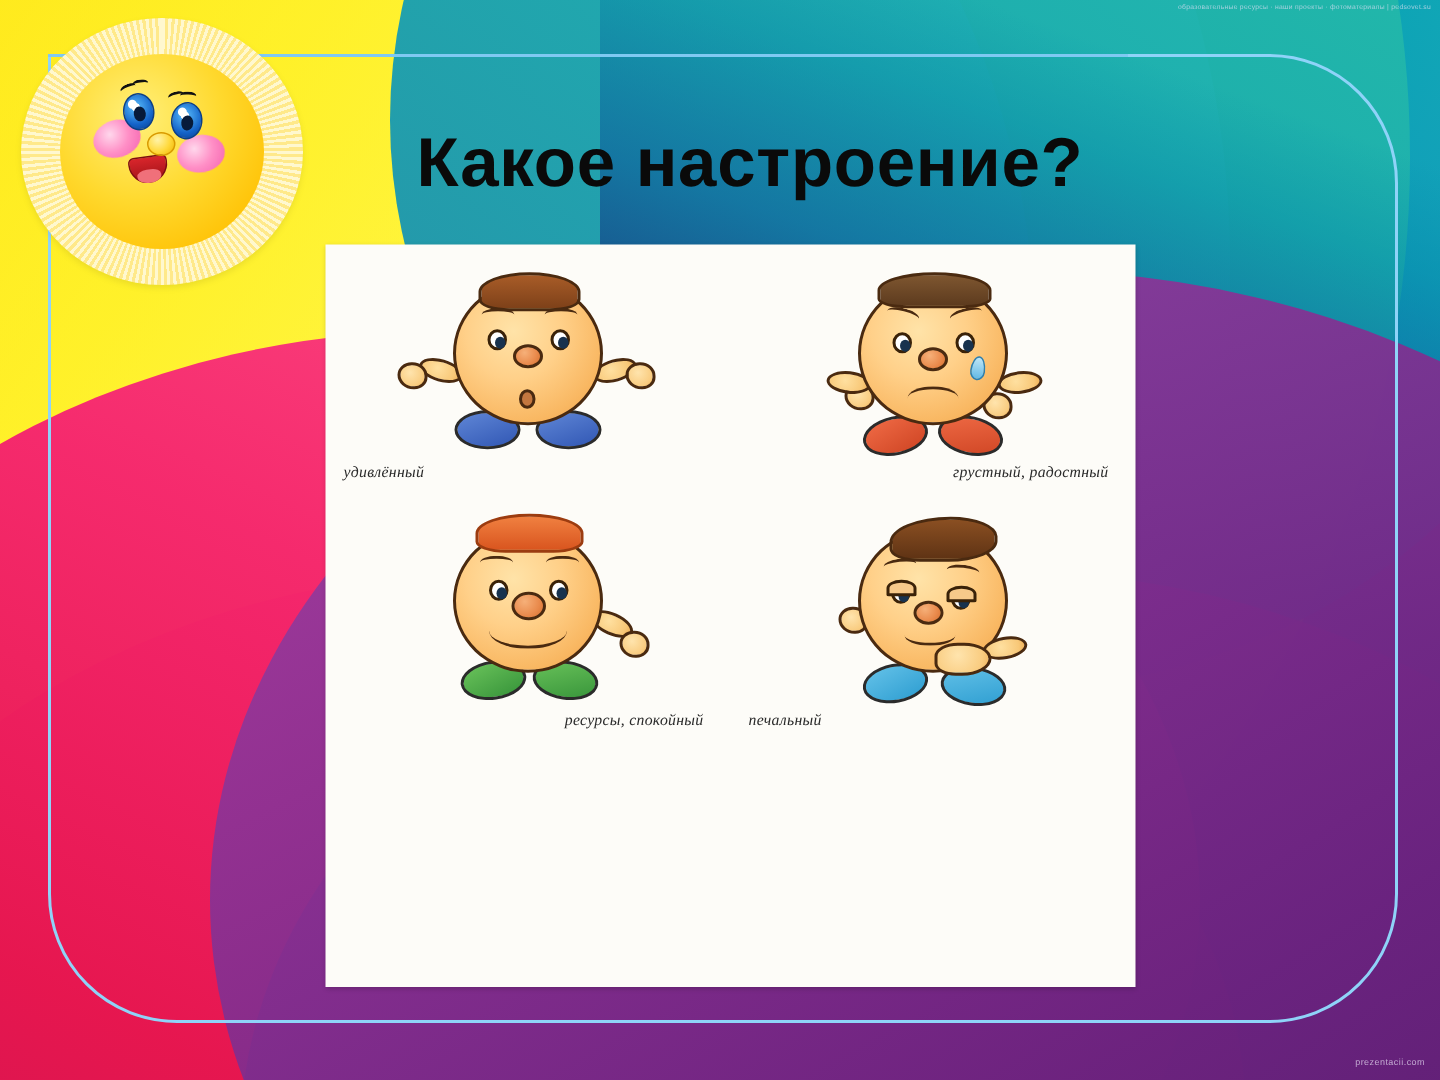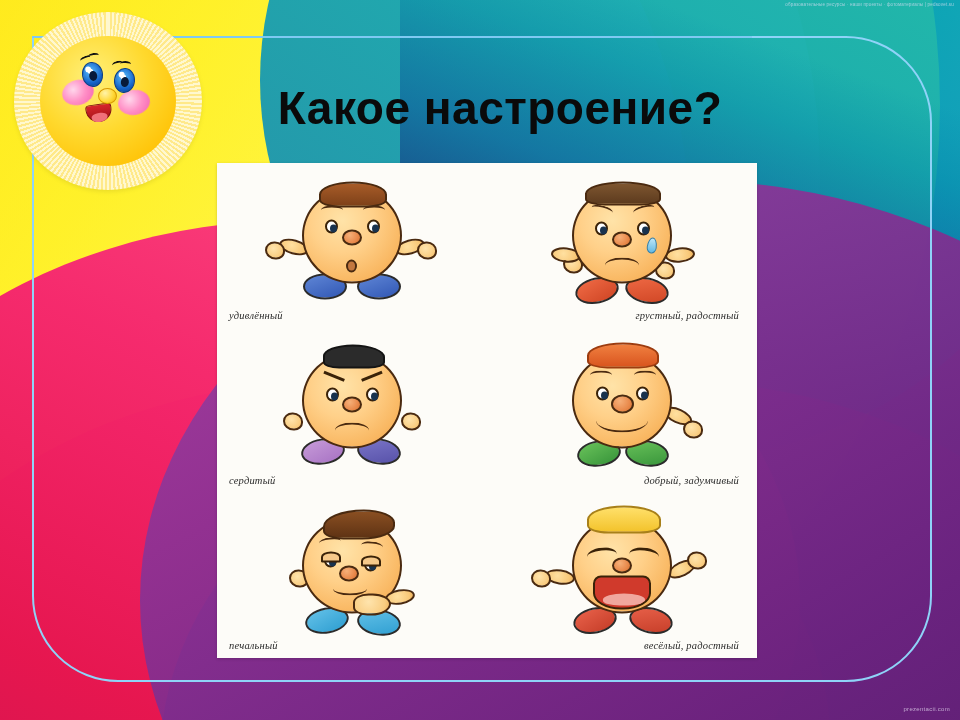--- a/index.html
+++ b/index.html
@@ -402,43 +402,20 @@
             <div class="hand" style="left:118px;top:80px;"></div>
             <div class="arm" style="left:14px;top:66px;transform:rotate(6deg);"></div>
             <div class="arm" style="left:128px;top:66px;transform:rotate(-6deg);"></div>
             <div class="shoe red" style="left:38px;top:96px;transform:rotate(-12deg);"></div>
             <div class="shoe red" style="left:88px;top:96px;transform:rotate(12deg);"></div>
           </div>
         </div>
         <div class="cap">грустный, радостный</div>
       </div>
 
-      <div class="cell">
-        <div class="fig">
-          <div class="char">
-            <div class="hair" style="left:56px;top:-2px;width:62px;height:24px;background:#2b2b2b;border:2px solid #141414;border-radius:48% 52% 26% 26%;"></div>
-            <div class="head"></div>
-            <div class="brow" style="left:55px;top:28px;border-top:3.4px solid #3a2208;border-radius:0;transform:rotate(22deg);"></div>
-            <div class="brow" style="left:95px;top:28px;border-top:3.4px solid #3a2208;border-radius:0;transform:rotate(-22deg);"></div>
-            <div class="eyeS" style="left:59px;top:41px;">
-                <i></i>
-              </div>
-            <div class="eyeS" style="left:99px;top:41px;">
-                <i></i>
-              </div>
-            <div class="noseS" style="left:75px;top:50px;"></div>
-            <div class="mouthFrown" style="left:68px;top:76px;"></div>
-            <div class="hand" style="left:16px;top:66px;"></div>
-            <div class="hand" style="left:134px;top:66px;"></div>
-            <div class="shoe purpA" style="left:34px;top:92px;transform:rotate(-8deg);"></div>
-            <div class="shoe purpB" style="left:90px;top:92px;transform:rotate(8deg);"></div>
-          </div>
-        </div>
-        <div class="cap">сердитый</div>
-      </div>
 
       <div class="cell right">
         <div class="fig">
           <div class="char">
             <div class="hair" style="left:50px;top:-4px;width:72px;height:26px;background:linear-gradient(180deg,#f08040,#d9551f);border:2.2px solid #9c3c10;border-radius:50% 50% 28% 28%;"></div>
             <div class="head"></div>
             <div class="brow" style="left:53px;top:24px;"></div>
             <div class="brow" style="left:97px;top:24px;"></div>
             <div class="eyeS" style="left:59px;top:40px;">
                 <i></i>
@@ -447,21 +424,21 @@
                 <i></i>
               </div>
             <div class="noseS" style="left:74px;top:48px;width:23px;height:19px;"></div>
             <div class="mouthSmile" style="left:59px;top:62px;"></div>
             <div class="arm" style="left:126px;top:62px;transform:rotate(24deg);"></div>
             <div class="hand" style="left:146px;top:74px;"></div>
             <div class="shoe green" style="left:40px;top:94px;transform:rotate(-8deg);"></div>
             <div class="shoe green" style="left:88px;top:94px;transform:rotate(8deg);"></div>
           </div>
         </div>
-        <div class="cap">добрый, задумчивый</div>
+        <div class="cap">ресурсы, спокойный</div>
       </div>
 
       <div class="cell">
         <div class="fig">
           <div class="char">
             <div class="hair" style="left:56px;top:-2px;width:72px;height:30px;background:linear-gradient(180deg,#8a4f22,#5f3314);border:2.2px solid #4a2a10;border-radius:60% 46% 48% 30%;"></div>
             <div class="head"></div>
             <div class="brow" style="left:52px;top:26px;transform:rotate(-6deg);"></div>
             <div class="brow" style="left:94px;top:30px;transform:rotate(6deg);"></div>
             <div class="eyeS" style="left:57px;top:42px;">
@@ -477,41 +454,20 @@
             <div class="hand" style="left:86px;top:82px;width:38px;height:22px;z-index:6;border-radius:46% 54% 58% 42%;"></div>
             <div class="arm" style="left:118px;top:78px;transform:rotate(-10deg);z-index:5;"></div>
             <div class="hand" style="left:22px;top:58px;"></div>
             <div class="shoe lblue" style="left:38px;top:96px;transform:rotate(-10deg);"></div>
             <div class="shoe lblue" style="left:90px;top:98px;transform:rotate(8deg);"></div>
           </div>
         </div>
         <div class="cap">печальный</div>
       </div>
 
-      <div class="cell right">
-        <div class="fig">
-          <div class="char">
-            <div class="hair" style="left:50px;top:-6px;width:74px;height:28px;background:linear-gradient(180deg,#ffe06a,#f3c32c);border:2.2px solid #a8801a;border-radius:52% 52% 30% 30%;"></div>
-            <div class="head"></div>
-            <div class="eyeLaugh" style="left:50px;top:36px;transform:rotate(-6deg);"></div>
-            <div class="eyeLaugh" style="left:92px;top:36px;transform:rotate(6deg);"></div>
-            <div class="noseS" style="left:75px;top:46px;"></div>
-            <div class="mouthBig" style="left:56px;top:64px;">
-              <b></b>
-            </div>
-            <div class="arm" style="left:8px;top:58px;transform:rotate(8deg);"></div>
-            <div class="hand" style="left:-6px;top:58px;"></div>
-            <div class="arm" style="left:130px;top:50px;transform:rotate(-26deg);"></div>
-            <div class="hand" style="left:150px;top:40px;"></div>
-            <div class="shoe red2" style="left:36px;top:96px;transform:rotate(-12deg);"></div>
-            <div class="shoe red2" style="left:92px;top:96px;transform:rotate(12deg);"></div>
-          </div>
-        </div>
-        <div class="cap">весёлый, радостный</div>
-      </div>
 
     </div>
   </div>
 
   <div class="wm-top">образовательные ресурсы · наши проекты · фотоматериалы  |  pedsovet.su</div>
   <div class="wm-bot">prezentacii.com</div>
 
 </div>
 
 </body></html>

